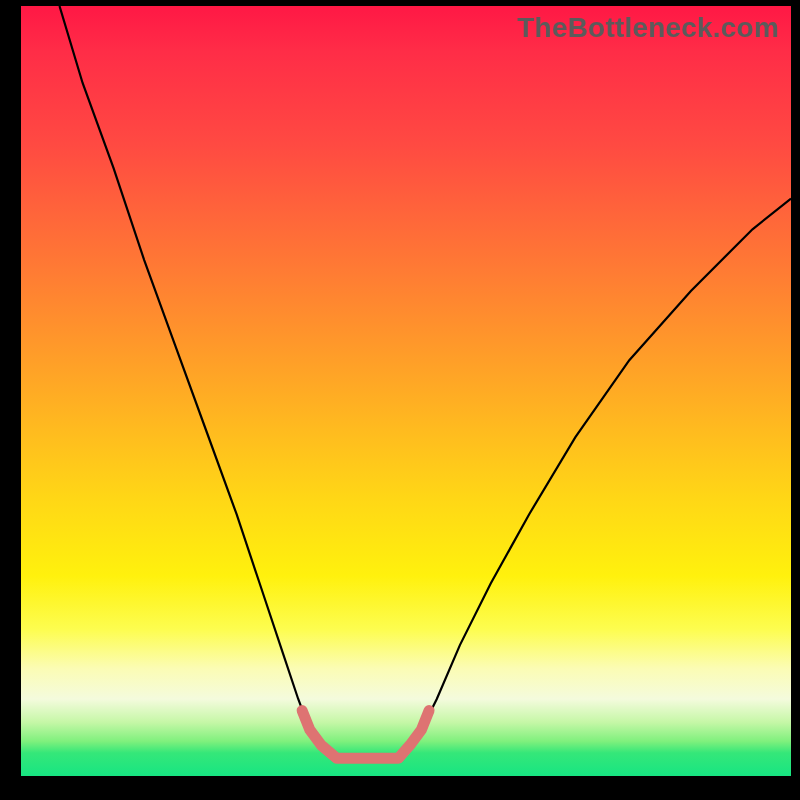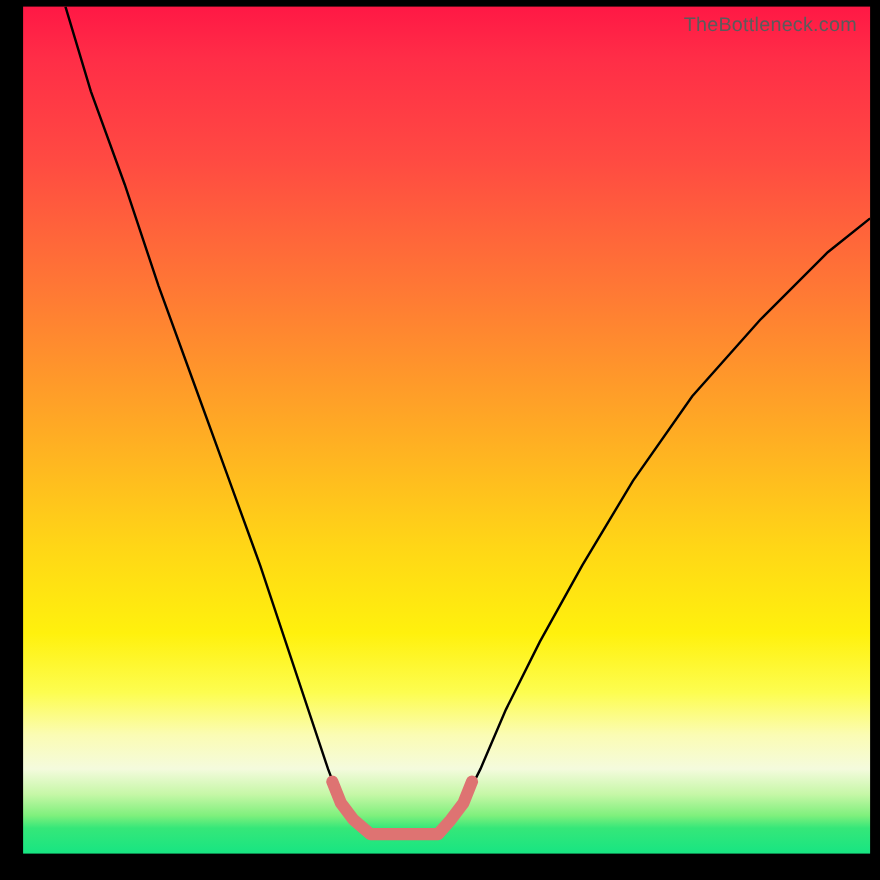--- a/index.html
+++ b/index.html
@@ -39,22 +39,22 @@
       #7ff07d 95.5%,
       #35e779 97%,
       #17e582 100%
     );
   }
   .watermark {
     position: absolute;
     top: 6px;
     right: 12px;
     color: #5b5b5b;
-    font-size: 18px;
-    font-weight: 400;
+    font-size: 28px;
+    font-weight: 700;
     letter-spacing: 0.2px;
     pointer-events: none;
   }
   svg.curves {
     position: absolute;
     left: 0;
     top: 0;
     width: 770px;
     height: 770px;
     pointer-events: none;

